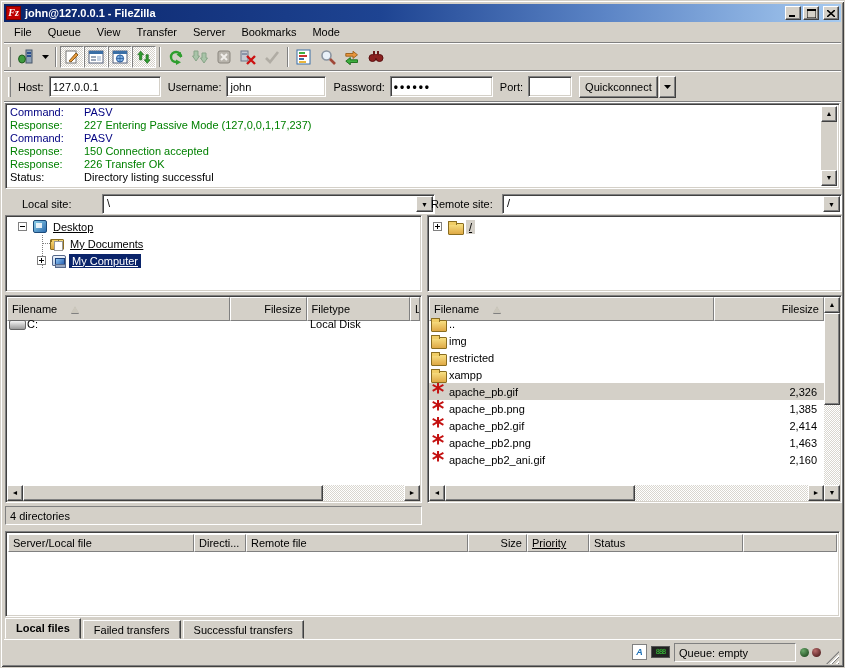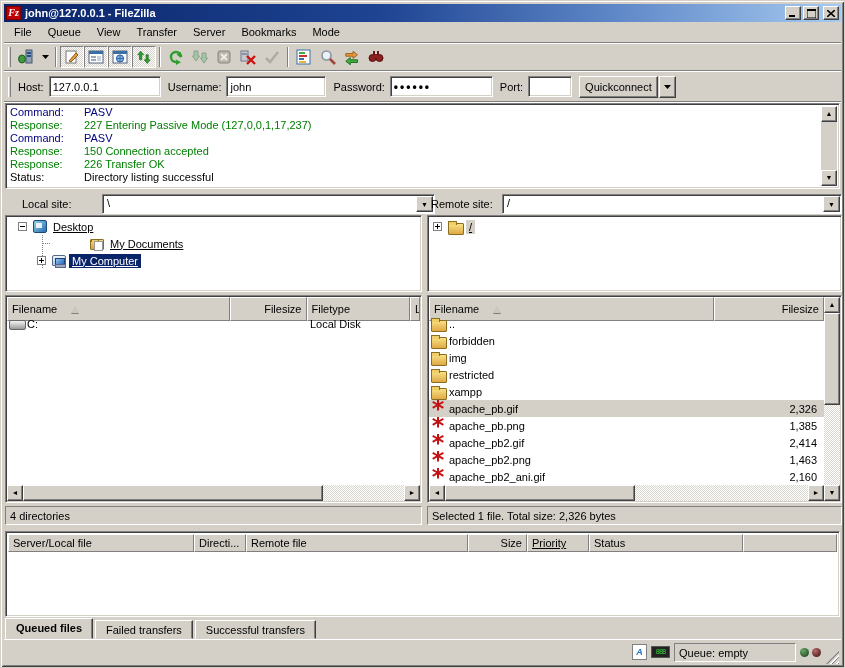--- a/index.html
+++ b/index.html
@@ -369,21 +369,21 @@
   </div>
 
   <div class="tree left sunken">
     <span class="treeline" style="left:36px; top:19px; height:33px;"></span>
     <span class="treestub" style="left:37px; top:27px; width:7px;"></span>
     <div class="trow" style="padding-left:12px;">
       <span class="expander"></span>
       <span class="ticon i-desktop"></span>
       <span class="tlabel">Desktop</span>
     </div>
-    <div class="trow" style="padding-left:44px;margin-left:40px;">
+    <div class="trow" style="padding-left:44px;">
       <span class="ticon i-docs"></span>
       <span class="tlabel">My Documents</span>
     </div>
     <div class="trow" style="padding-left:31px;">
       <span class="expander plus"></span>
       <span class="ticon i-computer"></span>
       <span class="tlabel selected">My Computer</span>
     </div>
   </div>
 
@@ -436,27 +436,20 @@
     <div class="lrows" style="right:18px;">
 
         <div class="lrow">
           <span class="fcell" style="width:285px;">
             <i class="fi folder"></i>
             <span>..</span>
           </span>
           <span class="fcell r" style="flex:1;"></span>
         </div>
 
-        <div class="lrow">
-          <span class="fcell" style="width:285px;">
-            <i class="fi folder"></i>
-            <span>forbidden</span>
-          </span>
-          <span class="fcell r" style="flex:1;"></span>
-        </div>
 
         <div class="lrow">
           <span class="fcell" style="width:285px;">
             <i class="fi folder"></i>
             <span>img</span>
           </span>
           <span class="fcell r" style="flex:1;"></span>
         </div>
 
         <div class="lrow">
@@ -523,38 +516,37 @@
     </div>
     <div class="hscroll" style="right:18px;">
       <span class="hbtn lf">◄</span>
       <span class="hthumb" style="left:16px; width:190px;"></span>
       <span class="htrack checker" style="left:206px; right:16px;"></span>
       <span class="hbtn rt">►</span>
     </div>
   </div>
 
   <div class="statusfield left">4 directories</div>
-  <div class="statusfield right">Selected 1 file. Total size: 2,326 bytes</div>
 
   <div class="queue sunken">
     <div class="qheader">
 
     <span class="hcell">Server/Local file</span>
         <span class="hcell">Directi...</span>
         <span class="hcell">Remote file</span>
         <span class="hcell">Size</span>
         <span class="hcell">Priority</span>
         <span class="hcell">Status</span>
         <span class="hcell"></span>
       </div>
   </div>
 
   <div class="tabstrip">
 
-  <span class="tab active">Queued files</span>
+  <span class="tab active">Local files</span>
       <span class="tab">Failed transfers</span>
       <span class="tab">Successful transfers</span>
     </div>
 
   <div class="statusbar">
     <span class="sb-icon ascii-box">A</span>
     <span class="sb-icon speed-box">888</span>
     <span class="queuebox">Queue: empty</span>
     <span class="led green"></span>
     <span class="led red"></span>

